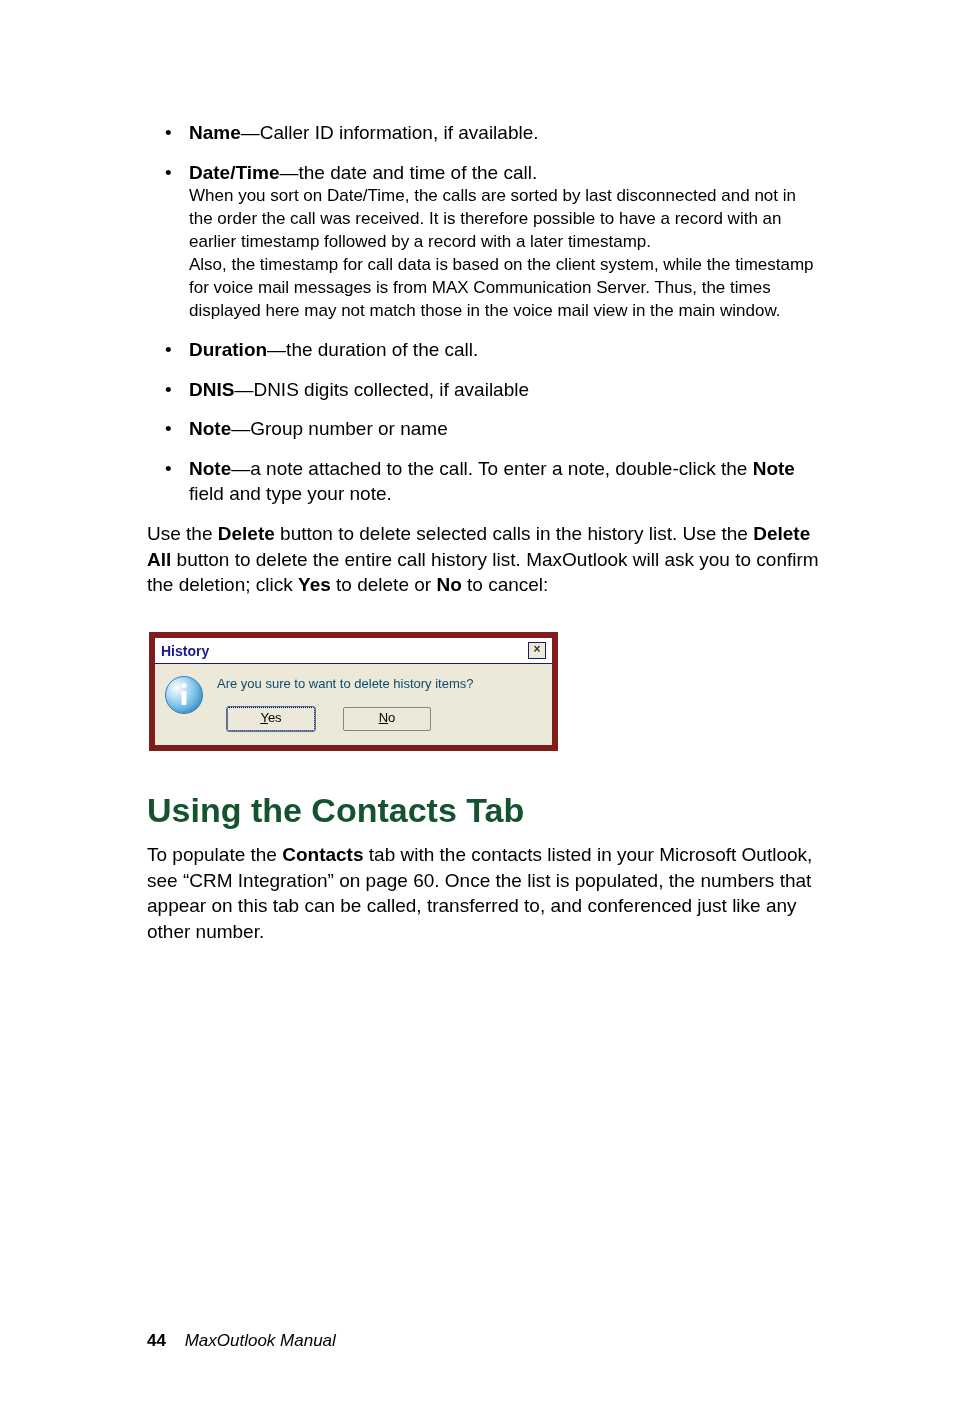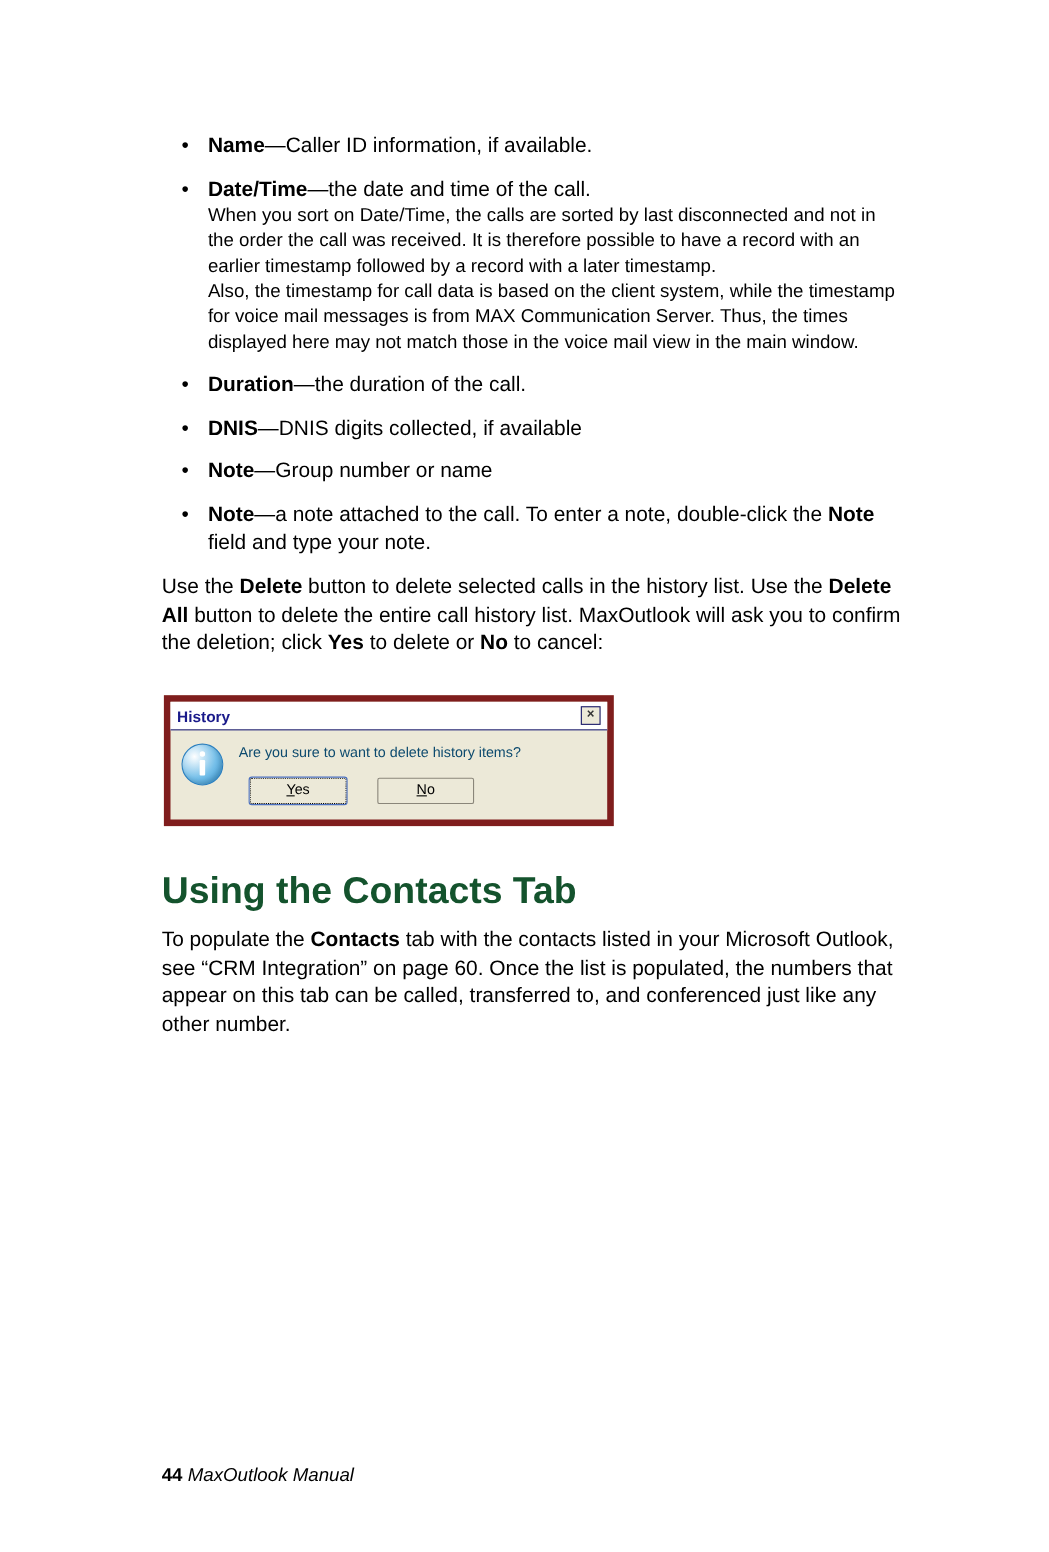--- a/index.html
+++ b/index.html
@@ -152,21 +152,21 @@
     text-decoration: underline;
   }
   .footer {
     position: absolute;
     bottom: 60px;
     left: 147px;
     font-size: 17px;
   }
   .footer .pn {
     font-weight: bold;
-    margin-right: 0;
+    margin-right: 14px;
   }
   .footer .bk {
     font-style: italic;
   }
 </style>
 </head>
 <body>
 
 <div class="page">
   <ul class="main">

